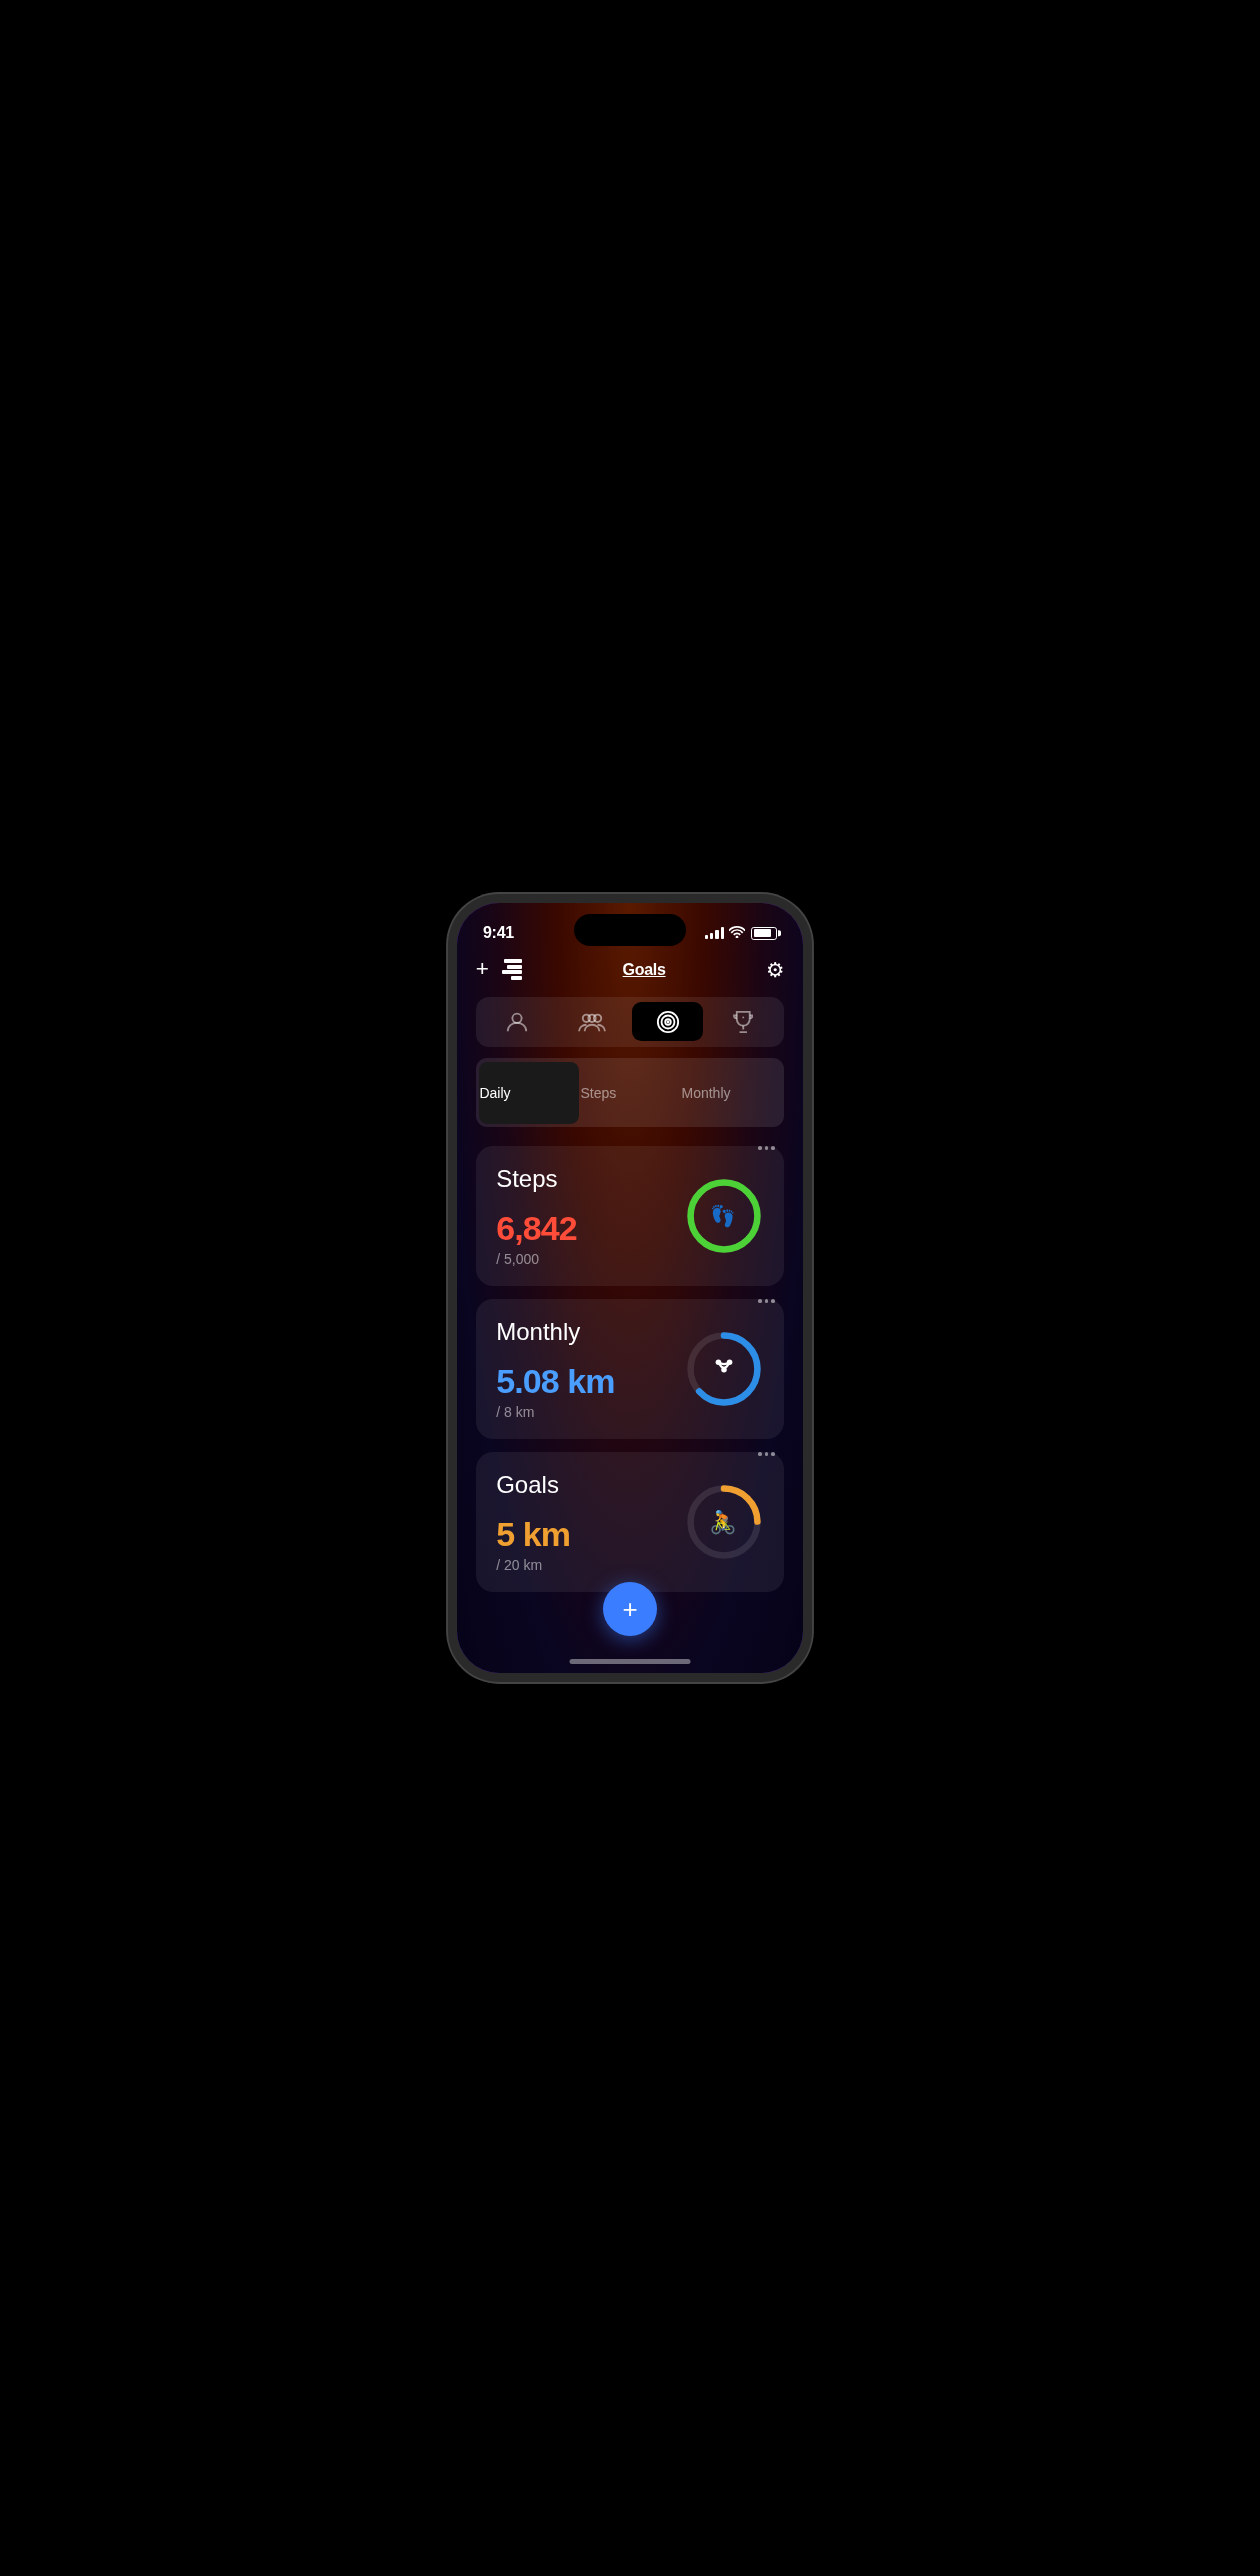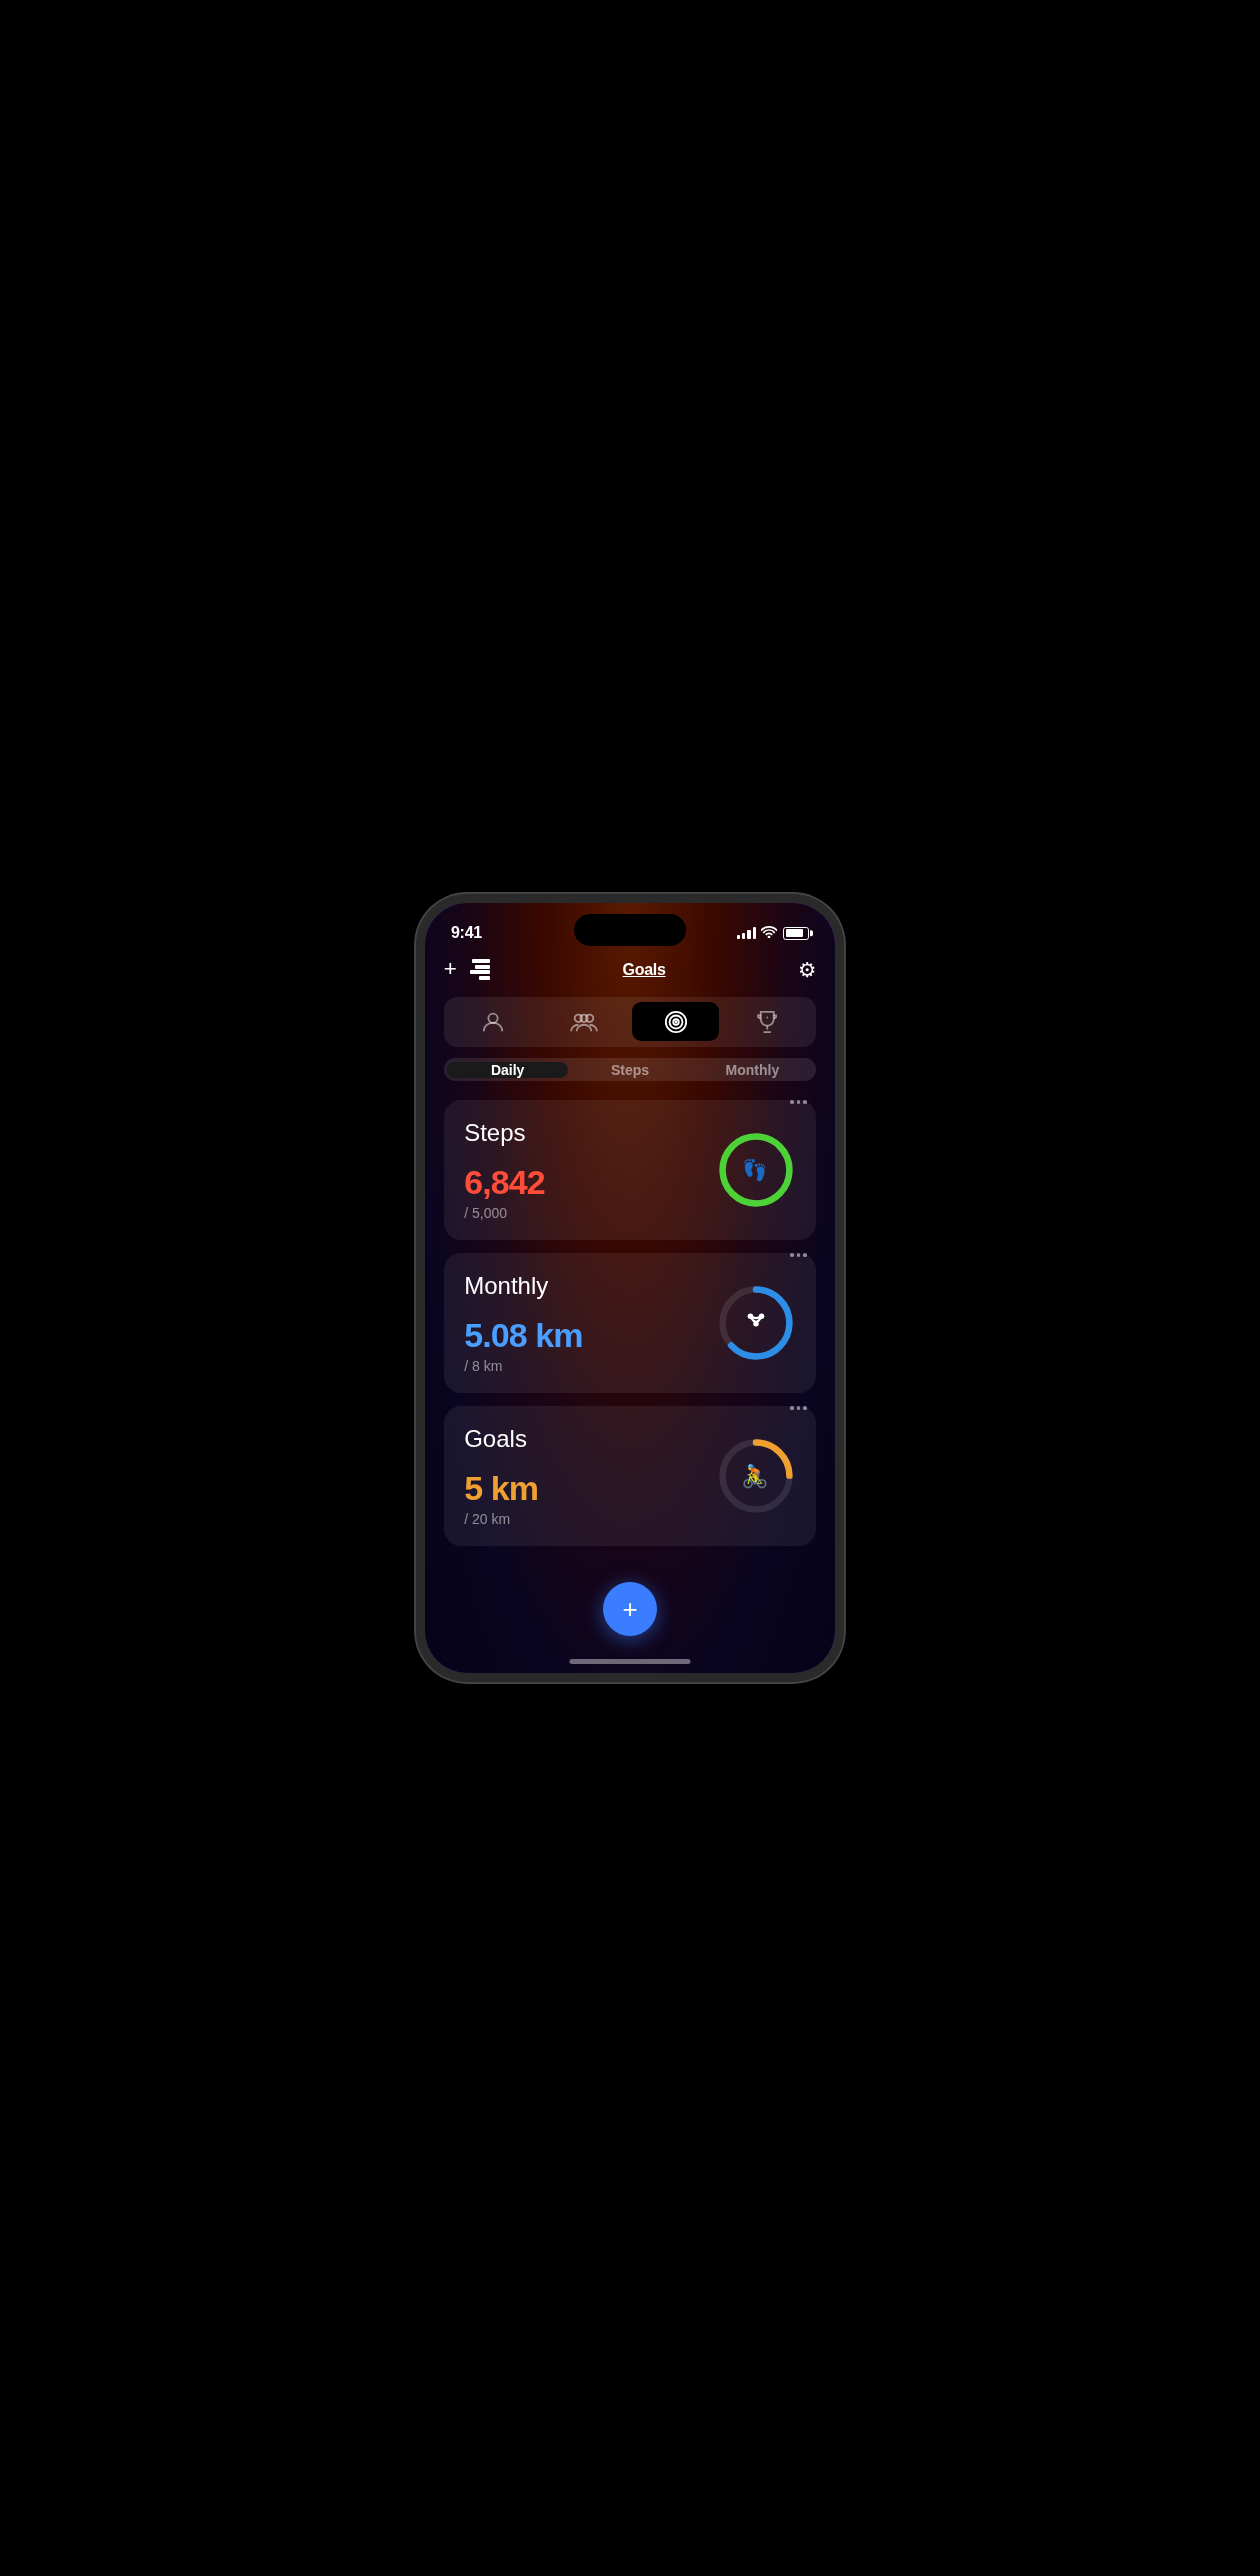--- a/index.html
+++ b/index.html
@@ -7,21 +7,21 @@
     body {
       background: #000;
       display: flex;
       justify-content: center;
       align-items: center;
       min-height: 100vh;
       font-family: -apple-system, BlinkMacSystemFont, 'SF Pro Display', 'Helvetica Neue', sans-serif;
     }
 
     .phone-frame {
-      width: 428px;
+      width: 364px;
       height: 788px;
       background: #4c1d95;
       border-radius: 51px;
       position: relative;
       overflow: hidden;
       border: 9.3px solid #2a2a2a;
       box-shadow: 0 0 0 1.9px #444, 0 28px 75px rgba(0,0,0,0.8);
     }
 
     .phone-bg {
@@ -203,26 +203,25 @@
       display: flex;
       background: rgba(255,255,255,0.1);
       border-radius: 11.2px;
       padding: 3.7px;
       gap: 1.9px;
       margin-bottom: 18.7px;
     }
 
     .period-tab {
       flex: 1;
-      text-align: center;
-      padding: 0 0;
+      padding: 23px 0;
       border-radius: 8.4px;
       color: rgba(255,255,255,0.5);
       font-size: 14px;
-      font-weight: 700;
+      font-weight: 400;
       cursor: pointer;
     }
 
     .period-tab.active {
       background: #1a1a1a;
       color: #fff;
     }
 
     
     .goal-card {

